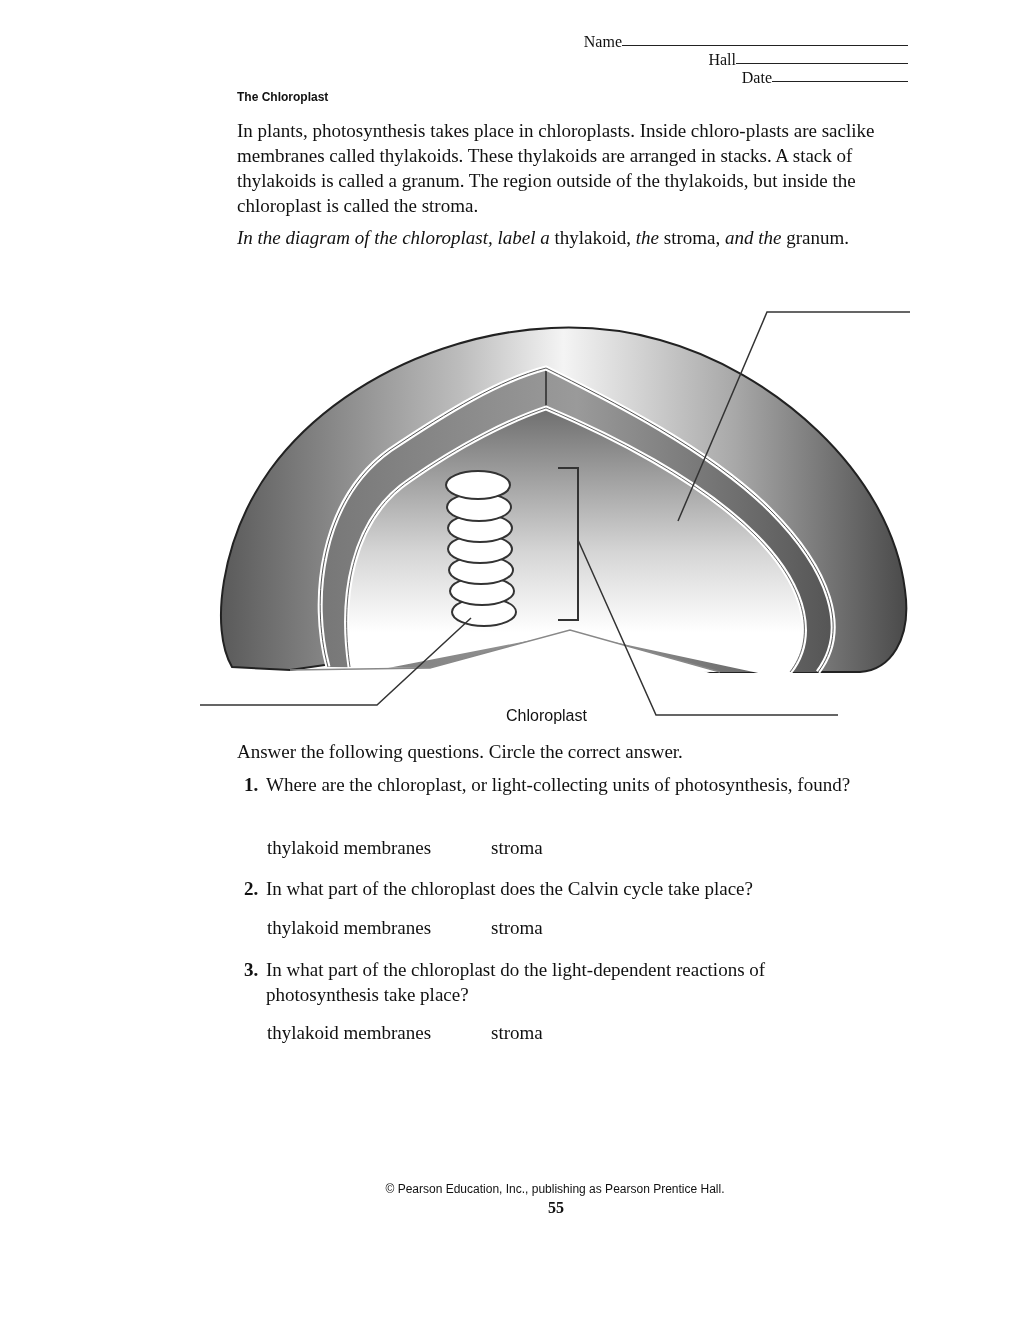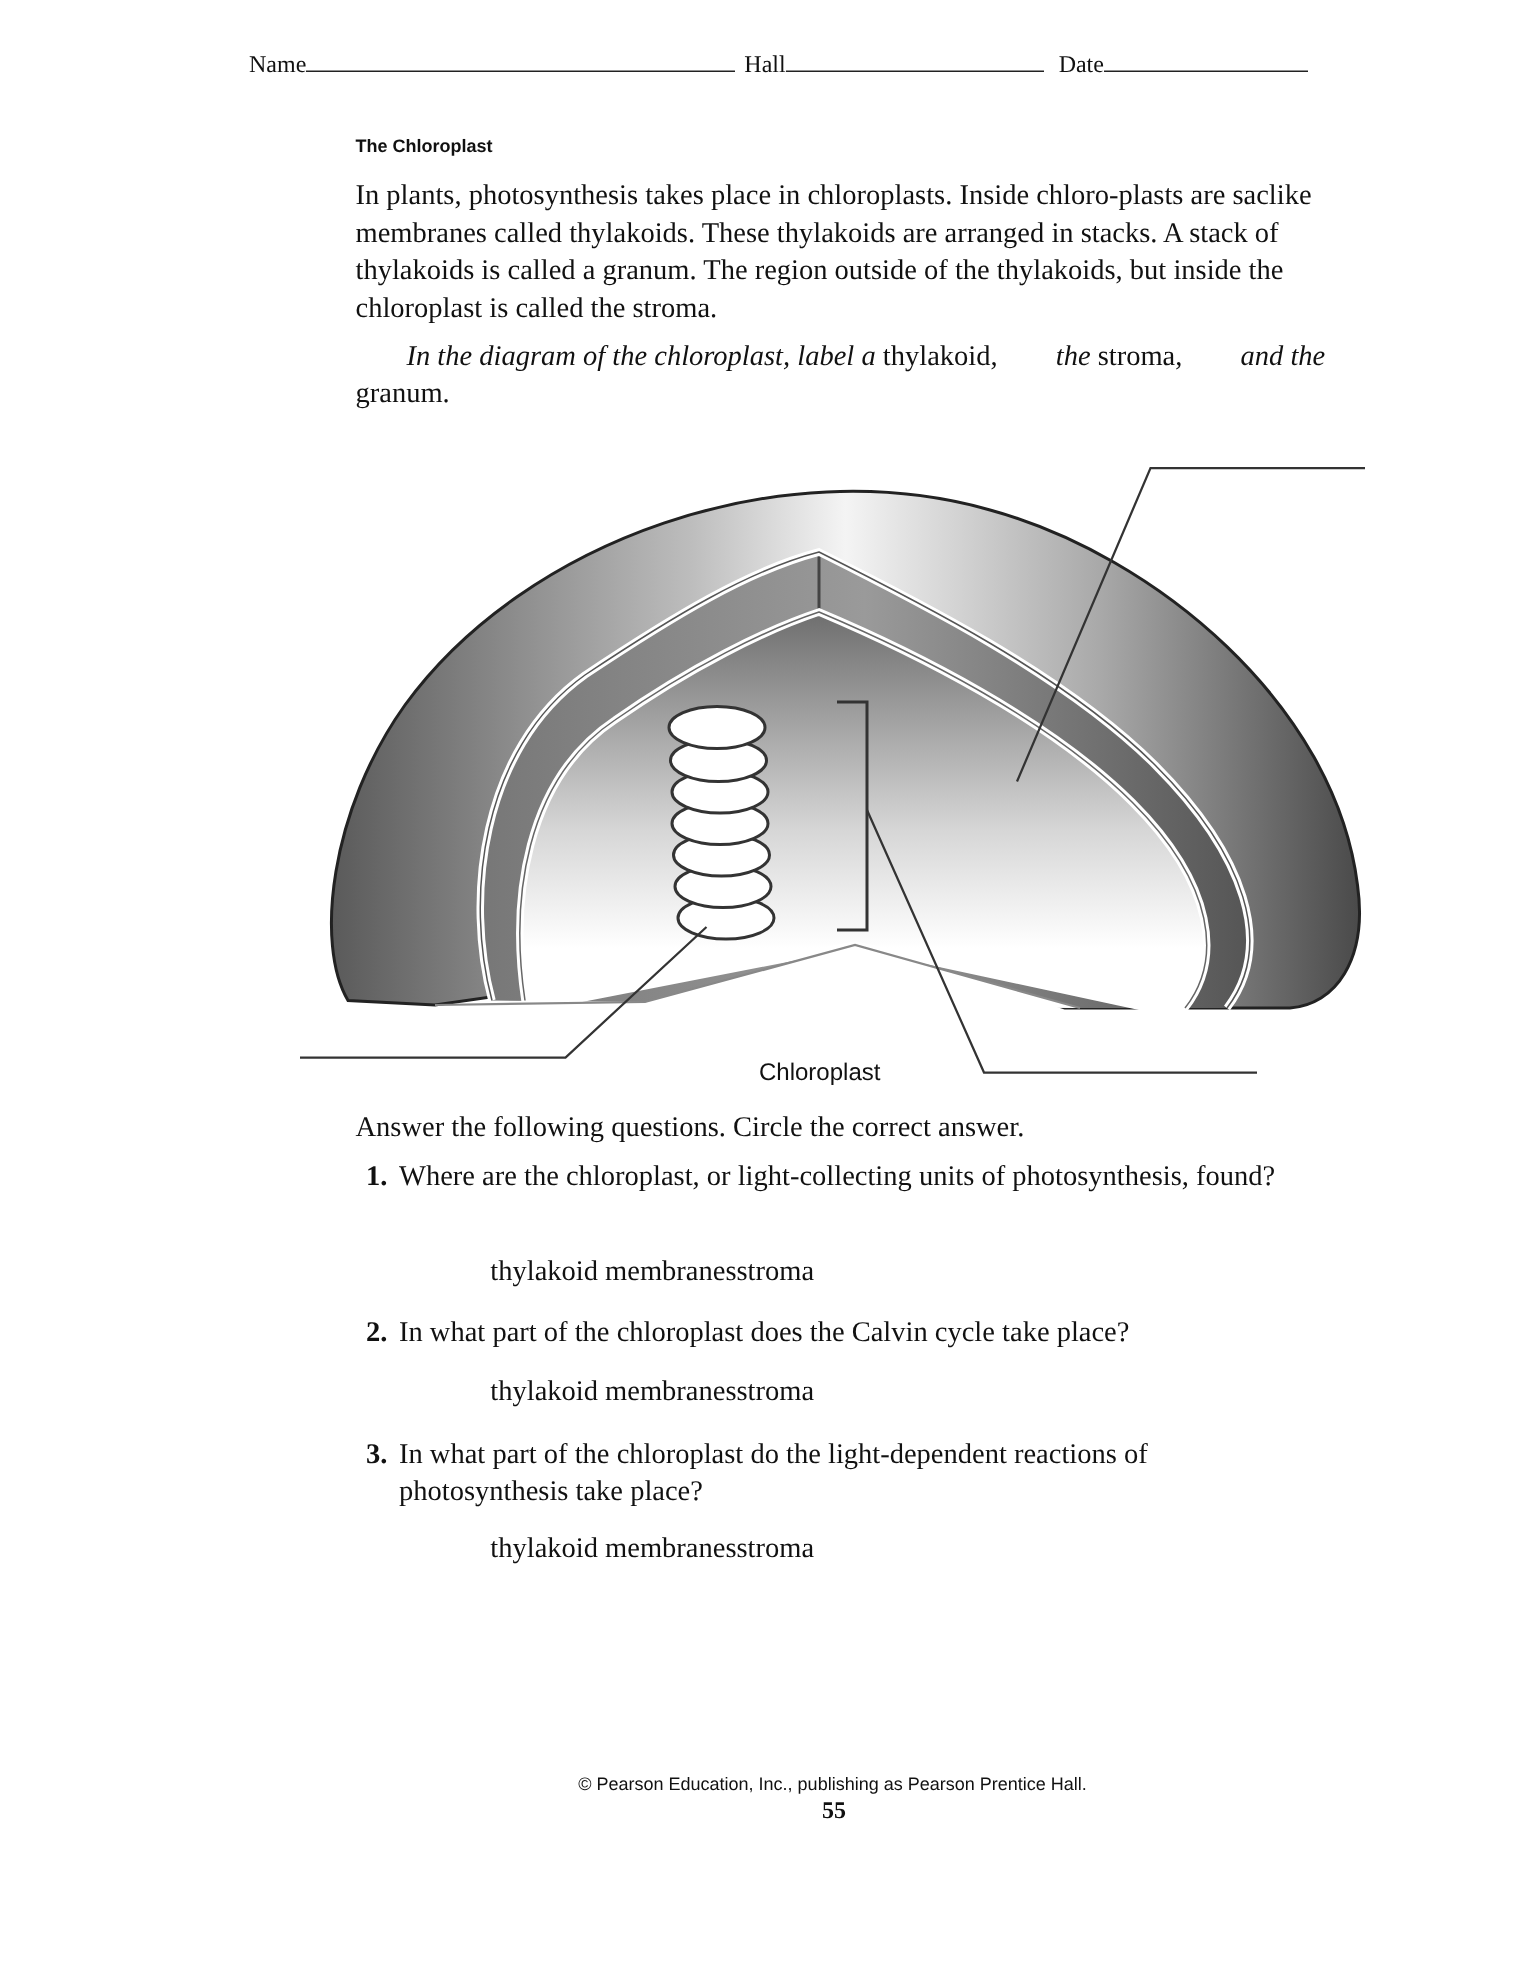--- a/index.html
+++ b/index.html
@@ -1,31 +1,31 @@
 <!DOCTYPE html>
 <html><head>
 <meta charset="utf-8">
 <style>
   html, body { margin: 0; padding: 0; background: #ffffff; }
   body { width: 1020px; height: 1320px; position: relative; overflow: hidden; font-family: "Liberation Serif", serif; color: #111; }
-  .header { position: absolute; top: 33px; left: 166px; width: 742px; height: 20px; font-size: 16px; display: flex; align-items: flex-end; }
+  .header { position: absolute; top: 33px; left: 166px; width: 742px; height: 20px; font-size: 16px; display: flex; align-items: flex-end; flex-direction: column; }
   .hdr-field { display: flex; align-items: flex-end; }
   .hdr-line { border-bottom: 1px solid #222; height: 0; margin-bottom: 5px; }
   .title { position: absolute; top: 90px; left: 237px; font-family: "Liberation Sans", sans-serif; font-weight: bold; font-size: 12px; }
   .intro { position: absolute; top: 118px; left: 237px; width: 670px; font-size: 19px; line-height: 25px; }
   .instr { position: absolute; top: 225px; left: 237px; width: 670px; font-size: 19px; line-height: 25px; }
-  .it { font-style: italic; margin-left: 34px; }
+  .it { font-style: italic; }
   .diagram { position: absolute; top: 300px; left: 190px; width: 730px; height: 430px; }
   .caption { position: absolute; top: 707px; left: 506px; font-family: "Liberation Sans", sans-serif; font-weight: normal; font-size: 16px; }
   .qintro { position: absolute; top: 741px; left: 237px; font-size: 19px; }
   .q { position: absolute; left: 244px; width: 620px; font-size: 19px; line-height: 25px; }
   .q .num { font-weight: bold; position: absolute; left: 0; }
   .q .text { margin-left: 22px; display: block; }
   .choices { position: absolute; left: 267px; font-size: 19px; }
-  .choices span { display: inline-block; text-align: right; }
+  .choices span { display: inline-block; }
   .footer { position: absolute; top: 1182px; left: 0; width: 1110px; text-align: center; font-family: "Liberation Sans", sans-serif; font-size: 12px; }
   .pagenum { position: absolute; top: 1199px; left: 0; width: 1112px; text-align: center; font-weight: bold; font-size: 16px; }
 </style>
 </head>
 <body>
 
 <div class="header">
   <div class="hdr-field">
     <span>Name</span>
     <span class="hdr-line" style="width:286px"></span>

